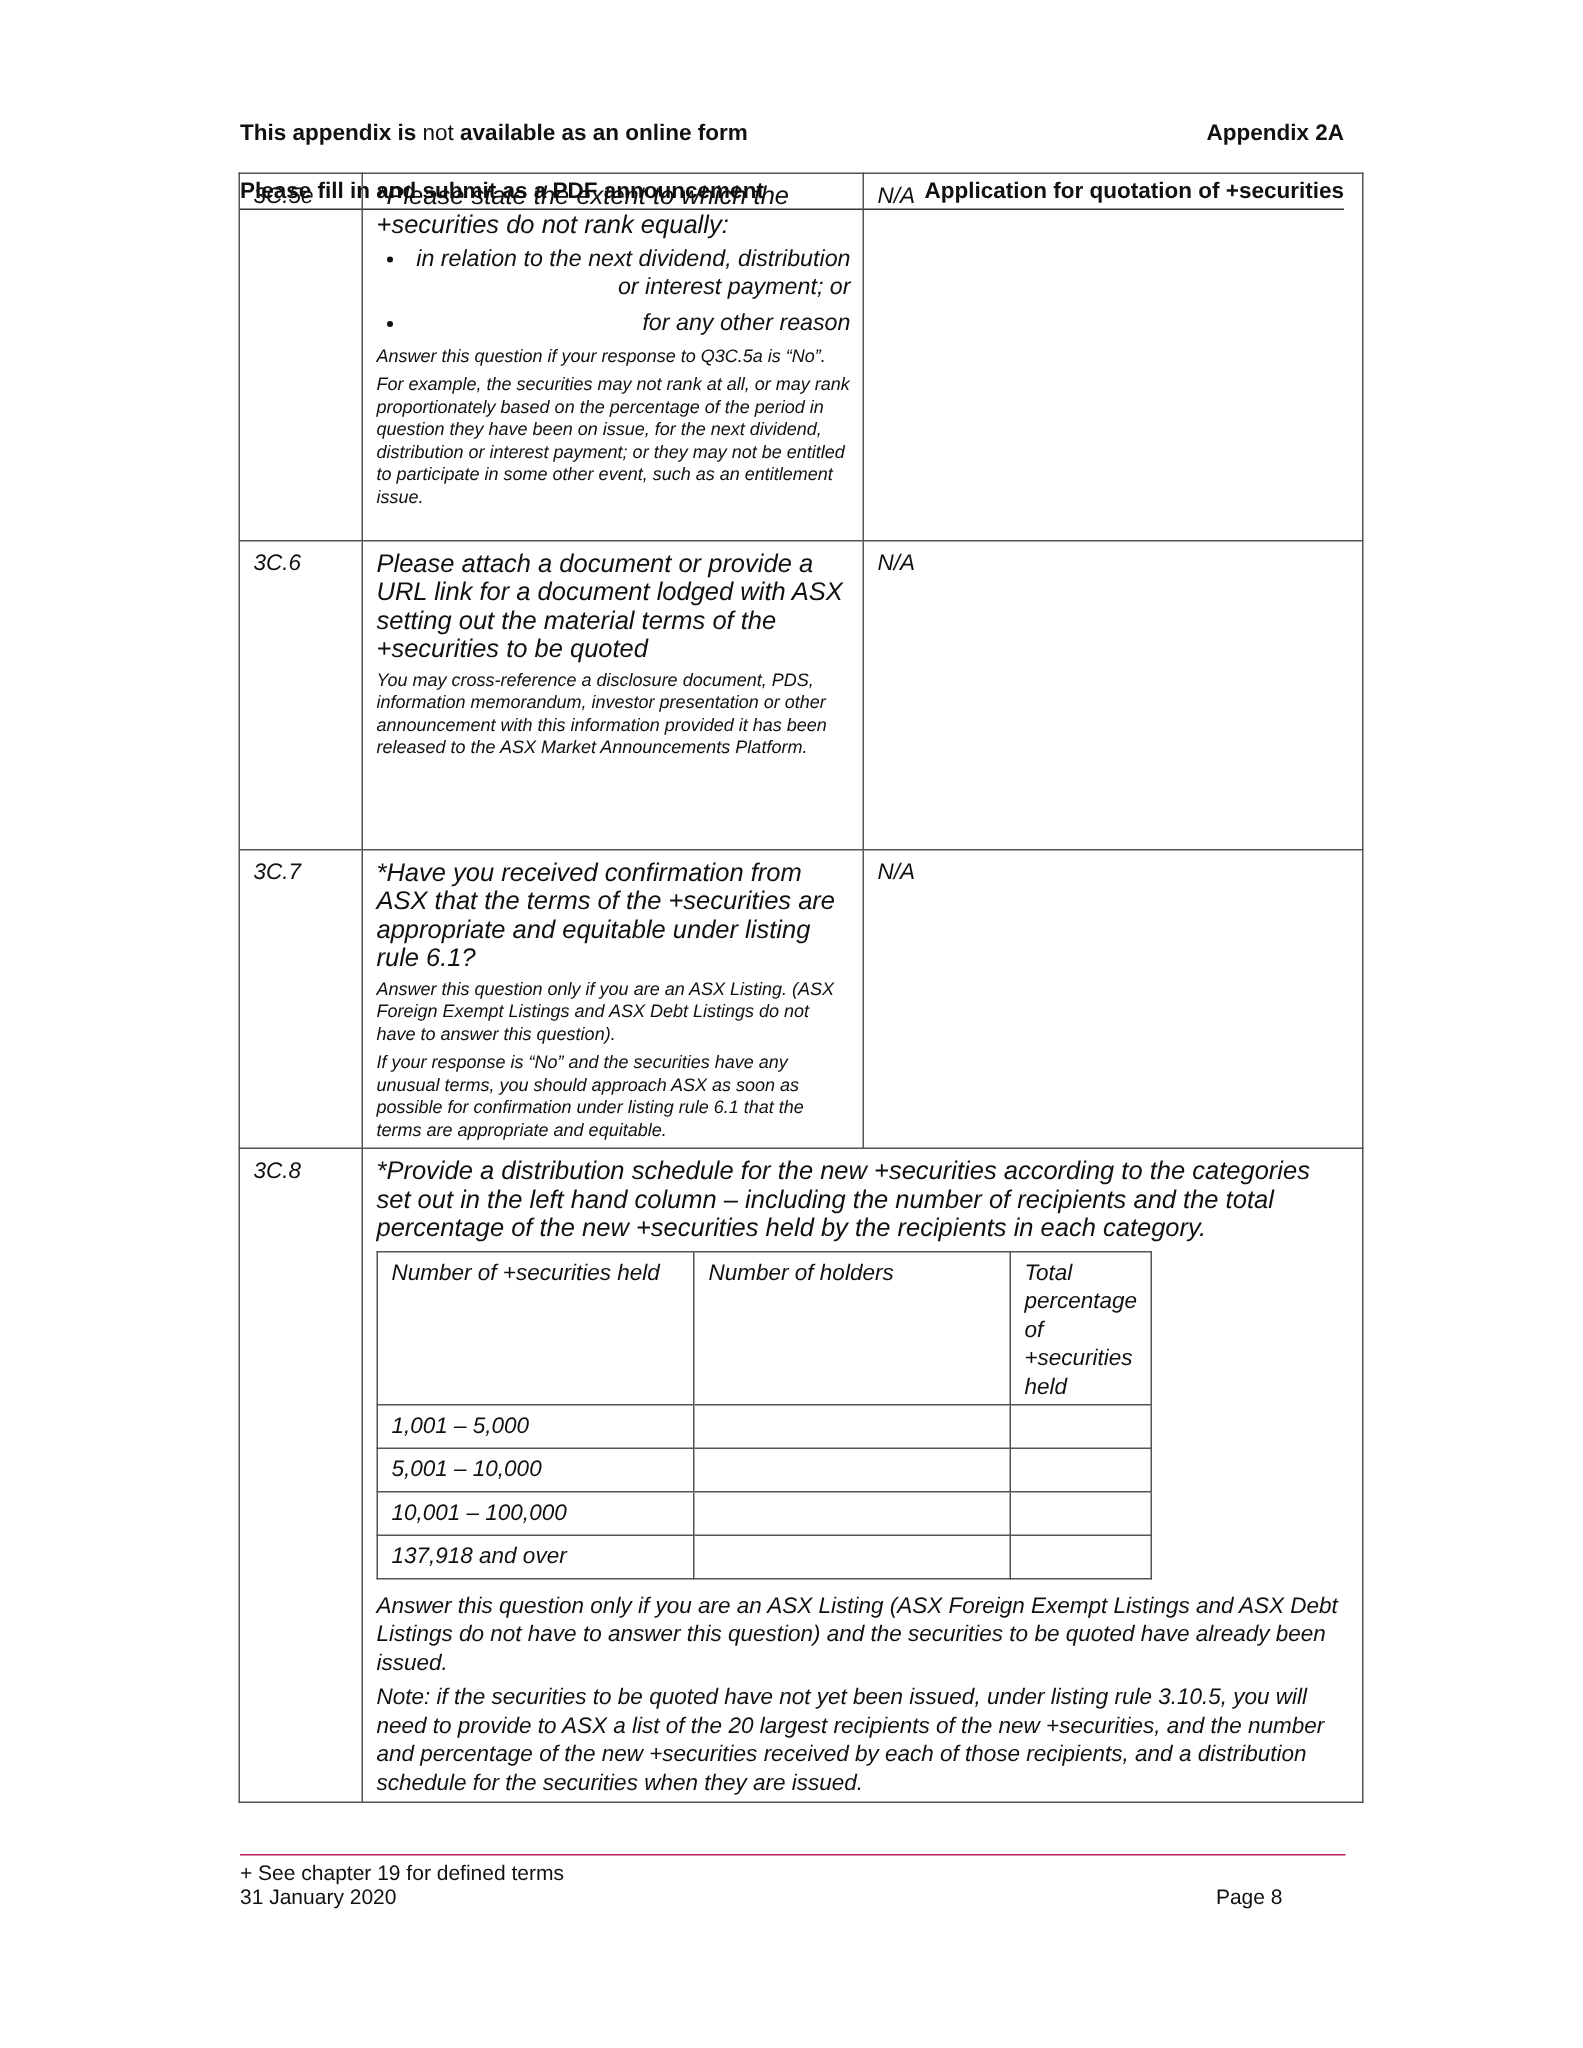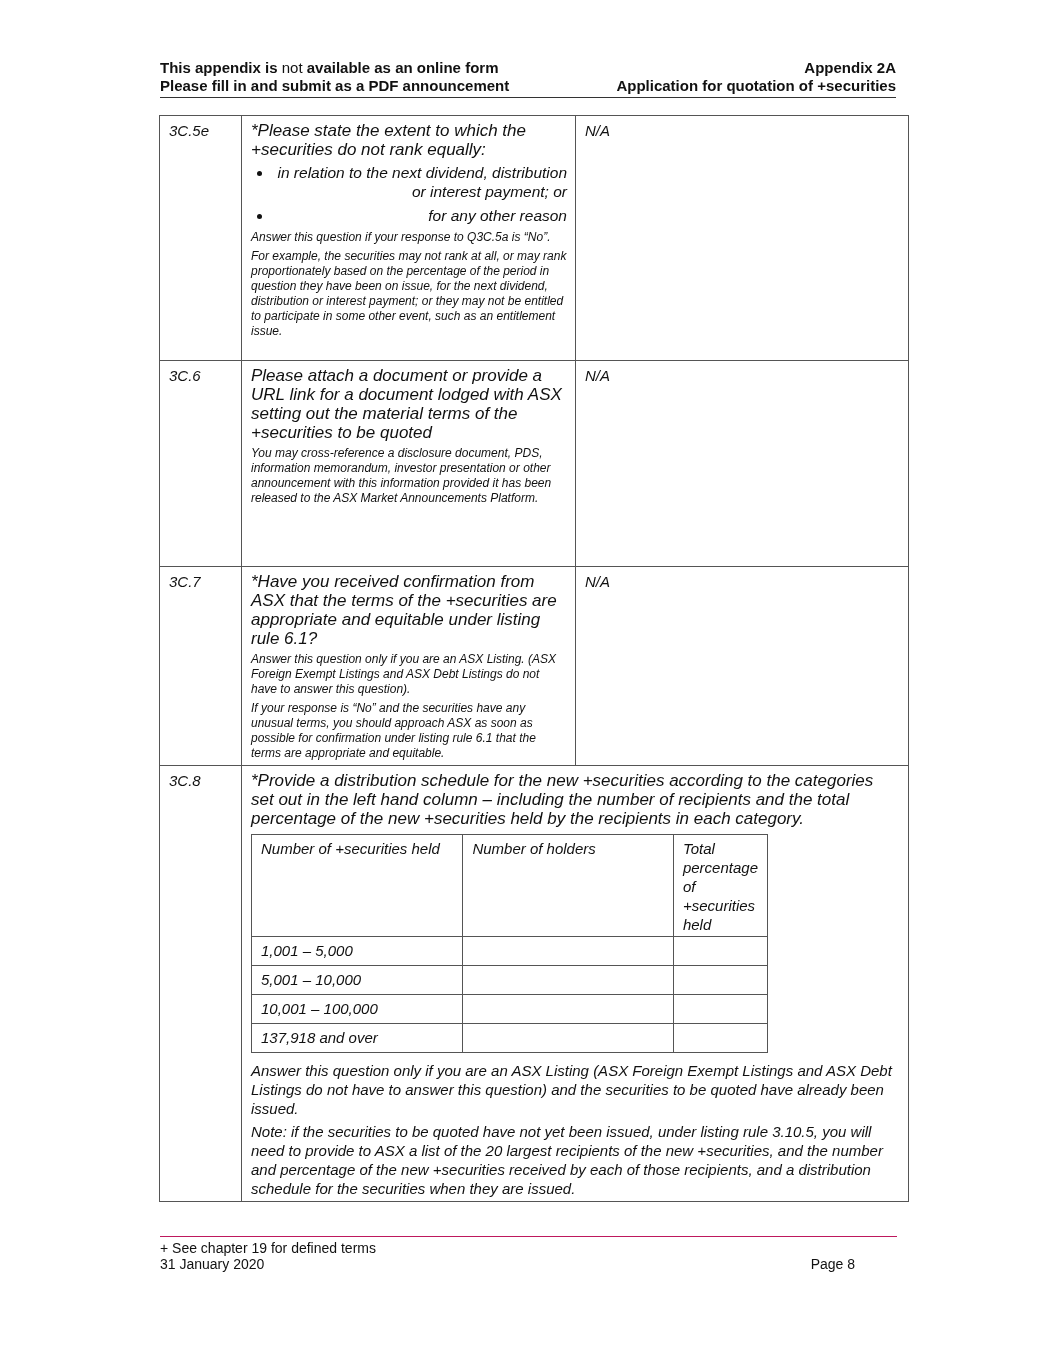--- a/index.html
+++ b/index.html
@@ -1,18 +1,18 @@
 <!DOCTYPE html>
 <html><head>
 <meta charset="utf-8">
 <style>
   html, body { margin:0; padding:0; background:#fff; }
   body { width:1055px; height:1365px; position:relative; font-family:"Liberation Sans", sans-serif; color:#111; }
   .hdr { position:absolute; left:160px; top:59px; width:736px; border-bottom:1px solid #333; padding-bottom:2px; font-weight:bold; font-size:15px; line-height:18px; }
-  .hdr .row { display:flex; justify-content:space-between; }
+  .hdr .row { display:flex; justify-content:space-between;margin-top:21px; }
   .hdr .nb { font-weight:normal; }
   table.main { position:absolute; left:159px; top:115px; width:750px; border-collapse:collapse; }
   table.main > tbody > tr > td { border:1px solid #555; vertical-align:top; padding:5px 8px 3px 9px;font-style:italic; }
   td.num { width:64px; font-size:15px; line-height:19px; }
   td.q { width:316px; }
   td.ans { font-size:15px; line-height:19px; }
   .qt { font-size:17px; line-height:19px; }
   .small { font-size:12px; line-height:15px; margin-top:4px; }
   ul { margin:4px 0 0 0; padding-left:22px; }
   ul li { font-size:15.5px; line-height:19px; margin-bottom:5px;text-align:right; }

